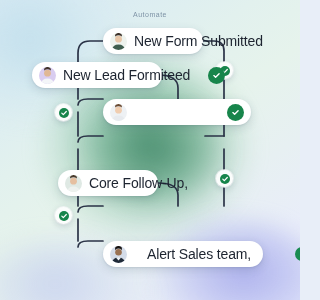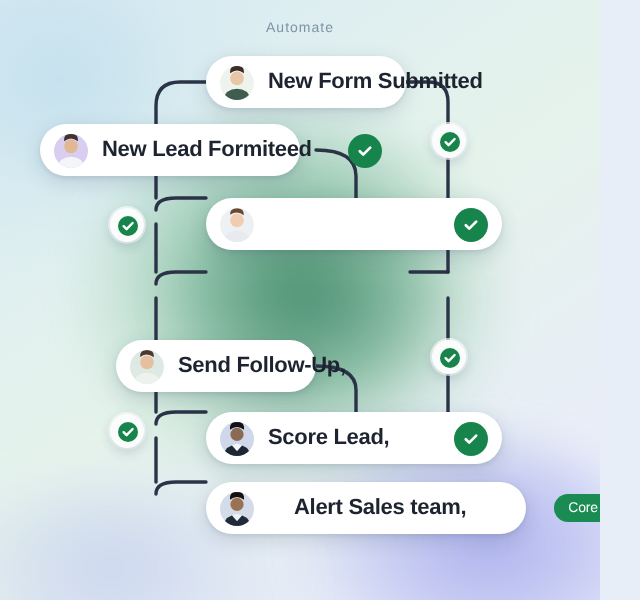--- a/index.html
+++ b/index.html
@@ -52,22 +52,22 @@
     box-shadow:0 3px 10px rgba(40,60,90,.16), 0 1px 2px rgba(40,60,90,.10);
     height:26px;box-sizing:border-box;
     padding:0 7px;gap:7px;
   }
   .avatar{
     width:17px;height:17px;border-radius:50%;flex:0 0 auto;
     overflow:hidden;position:relative;
     box-shadow:0 0 0 1.5px rgba(255,255,255,.95);
   }
   .card-label{
-    font-size:11px;color:#1d2430;white-space:nowrap;
-    letter-spacing:-.15px;font-weight:700;
+    font-size:14px;color:#1d2430;white-space:nowrap;
+    letter-spacing:-.15px;font-weight:400;
   }
   .spacer{flex:1 1 auto;min-width:4px;}
 
   .check-pill{
     width:17px;height:17px;border-radius:50%;flex:0 0 auto;
     background:#17854b;display:flex;align-items:center;justify-content:center;
   }
   .check-pill svg{display:block;}
 
   .badge{
@@ -164,21 +164,21 @@
         <rect width="17" height="17" fill="#eef3ee"></rect>
         <circle cx="8.5" cy="6.2" r="3.4" fill="#e8c6a8"></circle>
         <path d="M1.6 17 q1.2 -5.6 6.9 -5.6 q5.7 0 6.9 5.6 z" fill="#3f5d4e"></path>
         <path d="M5.1 3.6 q3.4 -2.6 6.8 0 q.5 -3.7 -3.4 -3.7 q-3.9 0 -3.4 3.7 z" fill="#3b2f27"></path>
       </svg>
     </span>
     <span class="card-label">New Form Submitted</span>
     <span class="spacer"></span>
   </div>
 
-  <div class="card" style="left:20px;top:62px;width:130px;">
+  <div class="card" style="left:32px;top:62px;width:130px;">
     <span class="avatar">
       <svg width="17" height="17" viewBox="0 0 17 17">
         <rect width="17" height="17" fill="#d9cdf0"></rect>
         <circle cx="8.5" cy="6.2" r="3.4" fill="#e0b894"></circle>
         <path d="M1.6 17 q1.2 -5.6 6.9 -5.6 q5.7 0 6.9 5.6 z" fill="#f3f5f8"></path>
         <path d="M5.1 3.6 q3.4 -2.6 6.8 0 q.5 -3.7 -3.4 -3.7 q-3.9 0 -3.4 3.7 z" fill="#42342b"></path>
       </svg>
     </span>
     <span class="card-label">New Lead Formiteed</span>
     <span class="spacer"></span>
@@ -209,42 +209,24 @@
 
   <div class="card" style="left:58px;top:170px;width:100px;">
     <span class="avatar">
       <svg width="17" height="17" viewBox="0 0 17 17">
         <rect width="17" height="17" fill="#dfe9e4"></rect>
         <circle cx="8.5" cy="6.2" r="3.4" fill="#e5bfa0"></circle>
         <path d="M1.6 17 q1.2 -5.6 6.9 -5.6 q5.7 0 6.9 5.6 z" fill="#eef2ef"></path>
         <path d="M5.1 3.5 q3.4 -2.5 6.8 .1 q.4 -3.6 -3.4 -3.6 q-3.8 0 -3.4 3.5 z" fill="#4a3a2c"></path>
       </svg>
     </span>
-    <span class="card-label">Send Follow-Up,</span>
-    <span class="spacer"></span>
-  </div>
-
-  <div class="card" style="left:103px;top:206px;width:148px;">
-    <span class="avatar">
-      <svg width="17" height="17" viewBox="0 0 17 17">
-        <rect width="17" height="17" fill="#cfd8ea"></rect>
-        <circle cx="8.5" cy="6.2" r="3.3" fill="#8a6a52"></circle>
-        <path d="M1.6 17 q1.2 -5.6 6.9 -5.6 q5.7 0 6.9 5.6 z" fill="#1d2634"></path>
-        <path d="M5.9 11.6 L8.5 14.6 L11.1 11.6 L8.5 10.9 z" fill="#f2f5f9"></path>
-        <path d="M5.0 3.9 q3.5 -2.9 7.0 0 q.4 -4.1 -3.5 -4.1 q-3.9 0 -3.5 4.1 z" fill="#141014"></path>
-      </svg>
-    </span>
-    <span class="card-label">Score Lead,</span>
-    <span class="spacer"></span>
-    <span class="check-pill">
-      <svg width="9" height="9" viewBox="0 0 9 9">
-        <path d="M1.9 4.6 L3.6 6.3 L7.1 2.8" fill="none" stroke="#fff" stroke-width="1.35" stroke-linecap="round" stroke-linejoin="round"></path>
-      </svg>
-    </span>
-  </div>
+    <span class="card-label">Core Follow-Up,</span>
+    <span class="spacer"></span>
+  </div>
+
 
   <div class="card" style="left:103px;top:241px;width:160px;gap:20px;">
     <span class="avatar">
       <svg width="17" height="17" viewBox="0 0 17 17">
         <rect width="17" height="17" fill="#d4dce9"></rect>
         <circle cx="8.5" cy="6.2" r="3.3" fill="#9a7253"></circle>
         <path d="M1.6 17 q1.2 -5.6 6.9 -5.6 q5.7 0 6.9 5.6 z" fill="#202a38"></path>
         <path d="M5.9 11.6 L8.5 14.6 L11.1 11.6 L8.5 10.9 z" fill="#eef2f7"></path>
         <path d="M5.0 3.9 q3.5 -2.9 7.0 0 q.4 -4.1 -3.5 -4.1 q-3.9 0 -3.5 4.1 z" fill="#16110f"></path>
       </svg>

